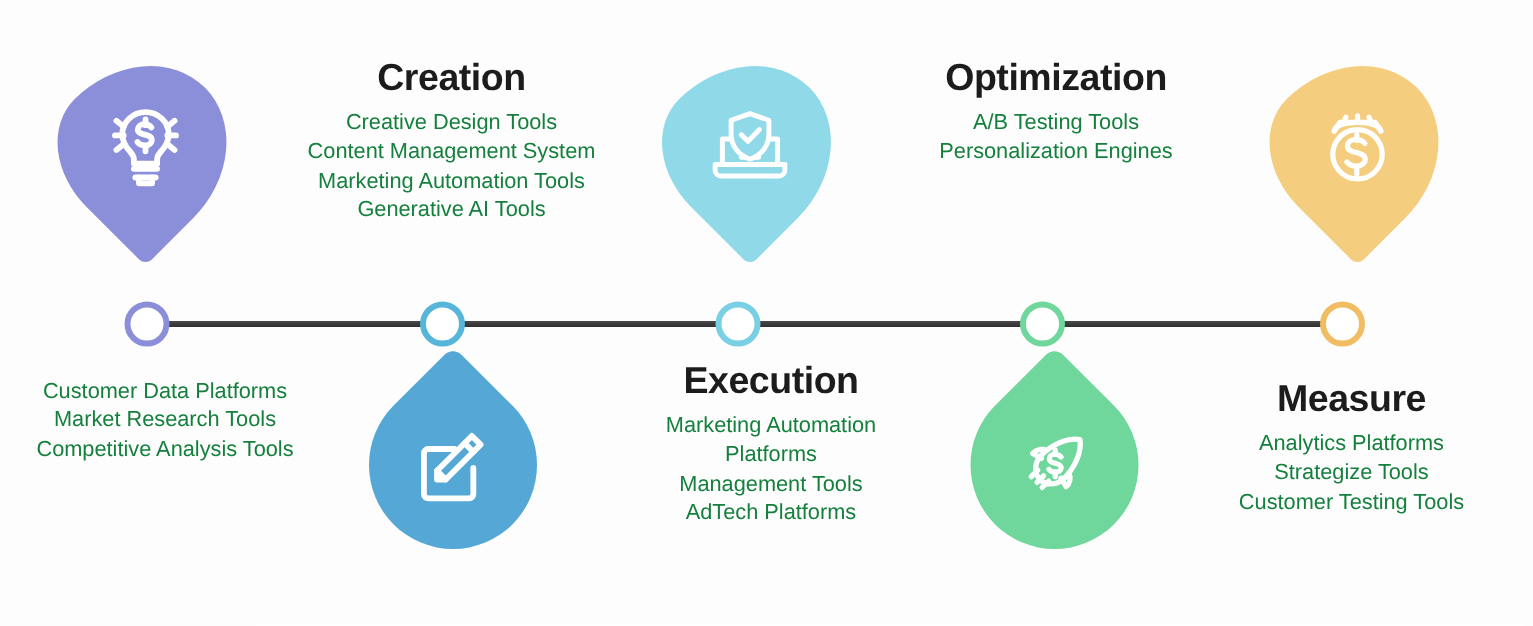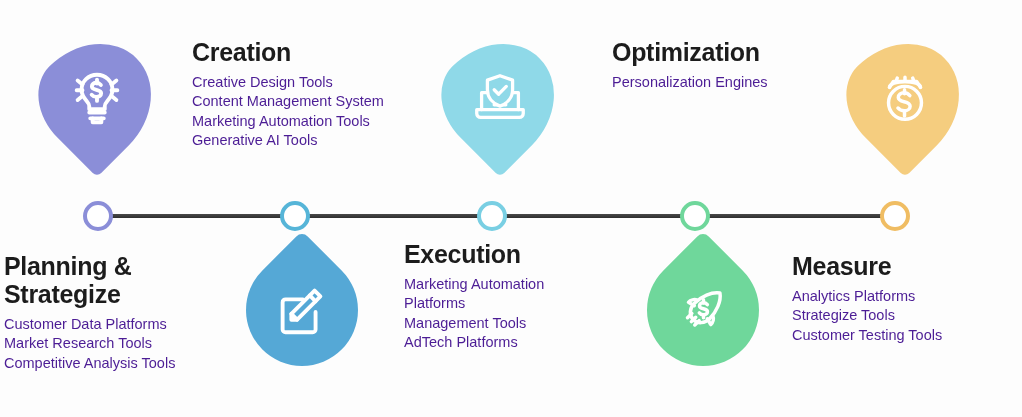--- a/index.html
+++ b/index.html
@@ -51,40 +51,40 @@
     border-top-left-radius:8px;
     transform:translateX(-50%) rotate(45deg);
     display:flex; align-items:center; justify-content:center;
   }
   .drop > .glyph { transform:rotate(-45deg); }
 
   .glyph { width:62px; height:62px; display:block; }
   .glyph svg { width:100%; height:100%; display:block; }
 
   
-  .block { position:absolute; text-align:left; }
+  .block { position:absolute; text-align:center; }
   .block h3 {
     font-size:25px;
     font-weight:bold;
     color:#1c1c1c;
     letter-spacing:-0.3px;
     line-height:1.12;
     margin-bottom:7px;
   }
   .block .items {
     font-size:14.5px;
-    color:#4c1d95;
+    color:#15803d;
     line-height:1.33;
   }
   .block .items div { white-space:nowrap; }
 
   .blk-planning  { left:4px;   top:252px; width:212px; }
   .blk-creation  { left:192px; top:38px;  width:218px; }
   .blk-execution { left:404px; top:240px; width:220px; }
-  .blk-optimize  { left:612px; top:38px;  width:224px; }
+  .blk-optimize  { left:592px; top:38px;  width:224px; }
   .blk-measure   { left:792px; top:252px; width:218px; }
 </style>
 </head>
 <body>
 
 <div id="stage">
 
   <div class="timeline-line"></div>
 
   <div class="node" style="left:98px; top:216px; border-color:#8b8ed8;"></div>
@@ -148,24 +148,20 @@
         <path d="M24.5 39.5L20 44M28 43l-4.5 4.5M20.5 35.5L16 40"></path>
         <path d="M22 42c-4.5-4.5-4-11.8 1.2-17C30 18.2 41 13 49.5 14.5 51 23 45.8 34 39 40.8c-5.2 5.2-12.5 5.7-17 1.2z"></path>
         <path d="M26.5 22c-3.5-1.5-7.5-.5-9.5 2l6 3.5M42 37.5c1.5 3.5.5 7.5-2 9.5l-3.5-6"></path>
         <path d="M36.5 26.5c-1-1.2-2.6-1.9-4.2-1.9-2.2 0-3.9 1.3-3.9 3.2 0 3.9 8.2 2 8.2 6 0 1.9-1.8 3.2-4.1 3.2-1.7 0-3.3-.8-4.3-2"></path>
         <path d="M32.5 21.5v3.2M32.5 36.8V40"></path>
       </svg>
     </span>
   </div>
 
   <div class="block blk-planning">
-    <h3>
-      <span>Planning &amp;</span><br>
-      <span>Strategize</span>
-    </h3>
     <div class="items">
       <div>Customer Data Platforms</div>
       <div>Market Research Tools</div>
       <div>Competitive Analysis Tools</div>
     </div>
   </div>
 
   <div class="block blk-creation">
     <h3>Creation</h3>
     <div class="items">
@@ -182,20 +178,21 @@
       <div>Marketing Automation</div>
       <div>Platforms</div>
       <div>Management Tools</div>
       <div>AdTech Platforms</div>
     </div>
   </div>
 
   <div class="block blk-optimize">
     <h3>Optimization</h3>
     <div class="items">
+      <div>A/B Testing Tools</div>
       <div>Personalization Engines</div>
     </div>
   </div>
 
   <div class="block blk-measure">
     <h3>Measure</h3>
     <div class="items">
       <div>Analytics Platforms</div>
       <div>Strategize Tools</div>
       <div>Customer Testing Tools</div>

